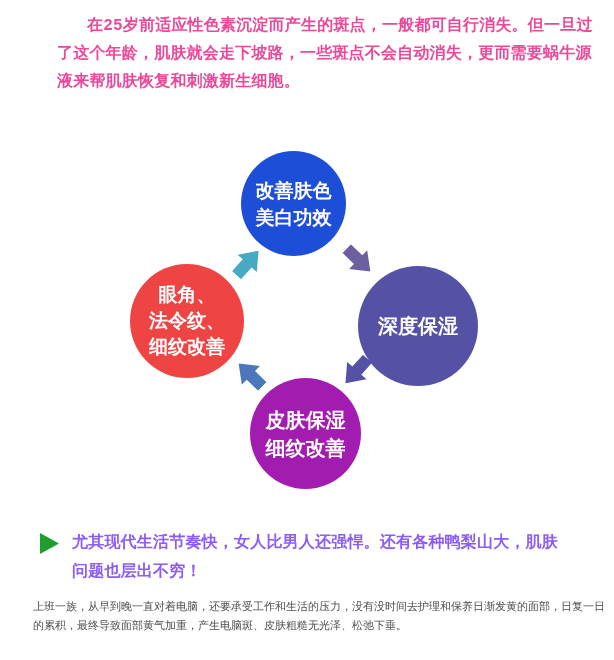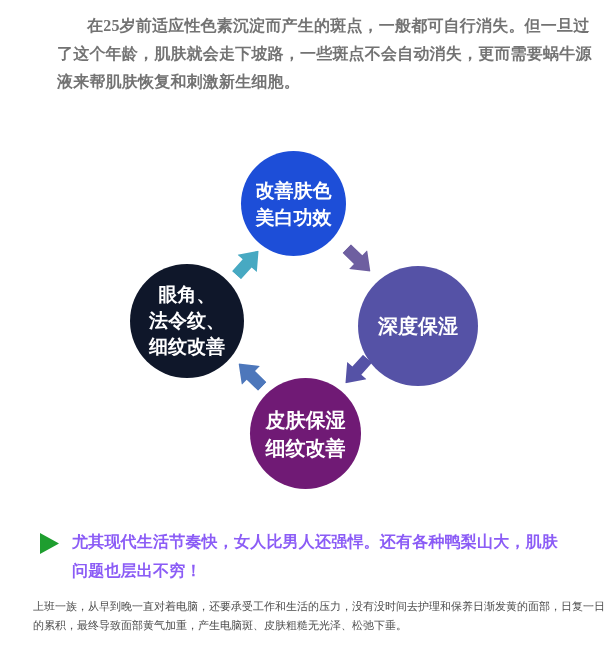--- a/index.html
+++ b/index.html
@@ -79,43 +79,43 @@
     line-height: 19px;
     letter-spacing: 0;
   }
   .footnote .line { display: block; white-space: nowrap; }
 </style>
 </head>
 <body>
 
 <div class="page">
 
-  <div class="intro" style="color: #737373;">
+  <div class="intro" style="color: #ec4899; font-family: Liberation Mono, monospace;">
     <span class="line indent">在25岁前适应性色素沉淀而产生的斑点，一般都可自行消失。但一旦过</span>
     <span class="line">了这个年龄，肌肤就会走下坡路，一些斑点不会自动消失，更而需要蜗牛源</span>
     <span class="line">液来帮肌肤恢复和刺激新生细胞。</span>
   </div>
 
   <div class="cycle">
 
     <div class="circle circle-top" style="background-color: #1d4ed8;">
       <span>改善肤色</span>
       <span>美白功效</span>
     </div>
 
     <div class="circle circle-right" style="background-color: rgb(85, 82, 166); justify-content: center;">
       <span>深度保湿</span>
     </div>
 
-    <div class="circle circle-bottom" style="background-color: #701a75;">
+    <div class="circle circle-bottom" style="background-color: #a21caf;">
       <span>皮肤保湿</span>
       <span>细纹改善</span>
     </div>
 
-    <div class="circle circle-left" style="background-color: #0f172a;">
+    <div class="circle circle-left" style="background-color: #ef4444;">
       <span>眼角、</span>
       <span>法令纹、</span>
       <span>细纹改善</span>
     </div>
 
     <div class="arrow arrow-tl">
       <svg viewBox="0 0 33 26" xmlns="http://www.w3.org/2000/svg">
         <polygon points="0,7 16,7 16,0 33,13 16,26 16,19 0,19" fill="#47a9c2"></polygon>
       </svg>
     </div>

